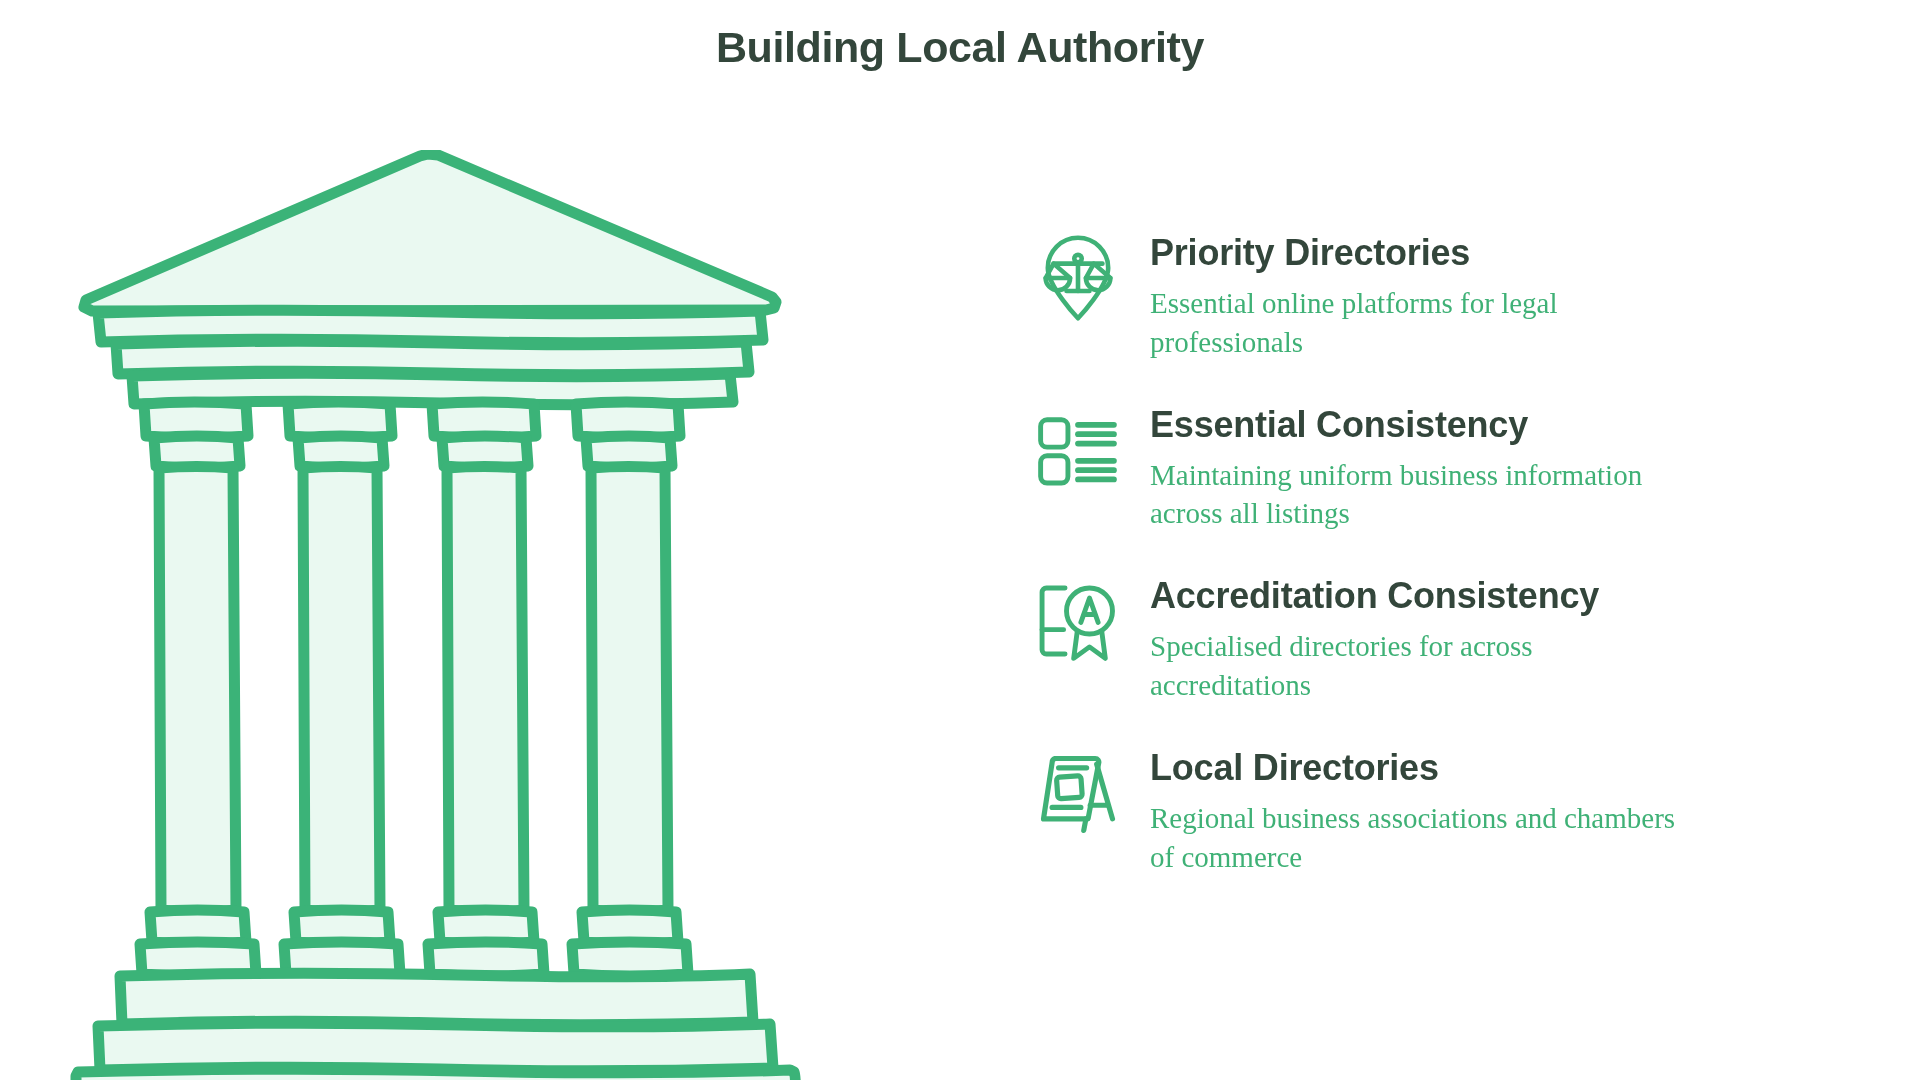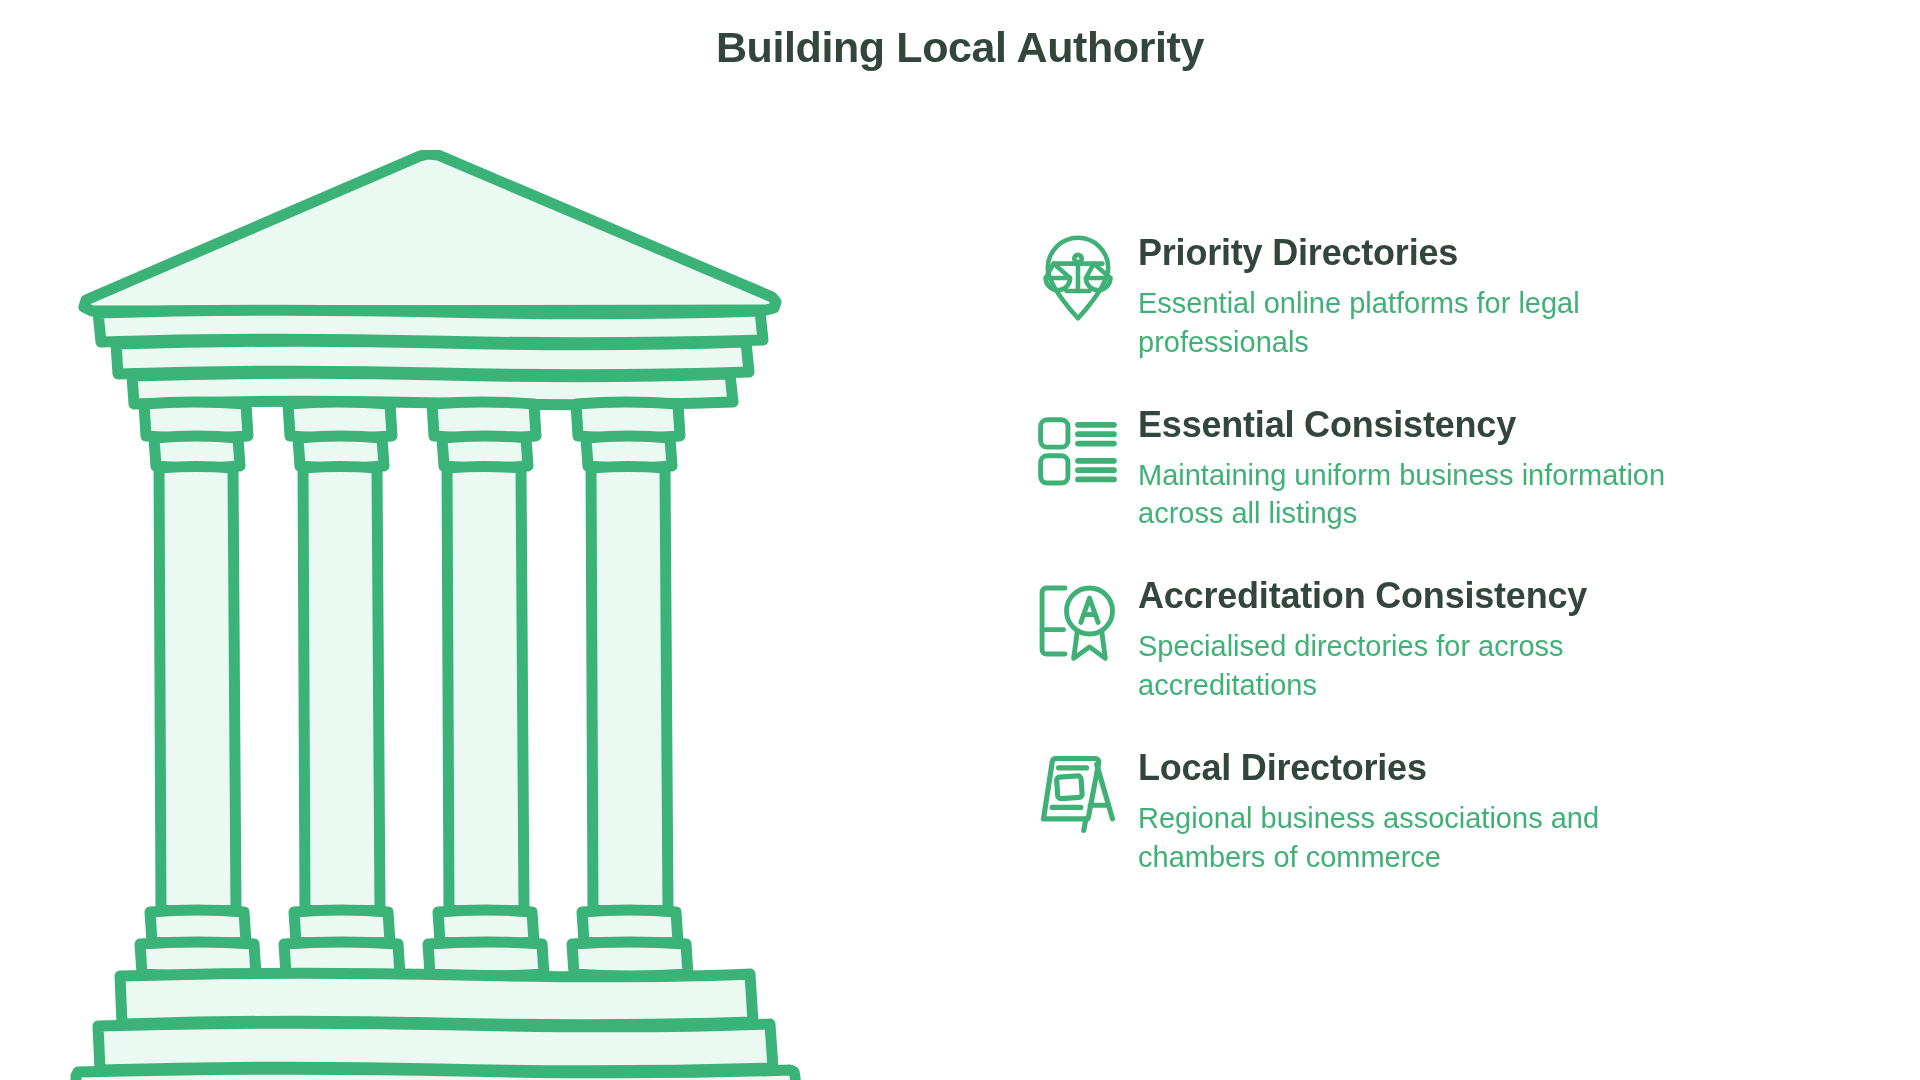--- a/index.html
+++ b/index.html
@@ -47,21 +47,21 @@
   .feature-list {
     position: absolute;
     left: 1030px;
     top: 228px;
     width: 810px;
   }
 
   .feature-item {
     display: flex;
     align-items: flex-start;
-    gap: 12px;
+    gap: 24px;
     margin-bottom: 38px;
   }
   .feature-item:last-child { margin-bottom: 16px; }
 
   .feature-icon {
     flex: 0 0 auto;
     width: 96px;
     height: 96px;
     display: flex;
     align-items: center;
@@ -81,20 +81,21 @@
     margin-bottom: 11px;
     white-space: nowrap;
   }
 
   .feature-desc {
     font-size: 29px;
     font-weight: normal;
     color: #3FB176;
     line-height: 1.33;
     max-width: 530px;
+    font-family: Liberation Serif, serif;
   }
 </style>
 </head>
 <body>
 
 <div id="slide">
 
   <div class="slide-title">Building Local Authority</div>
 
   <div class="illustration">

